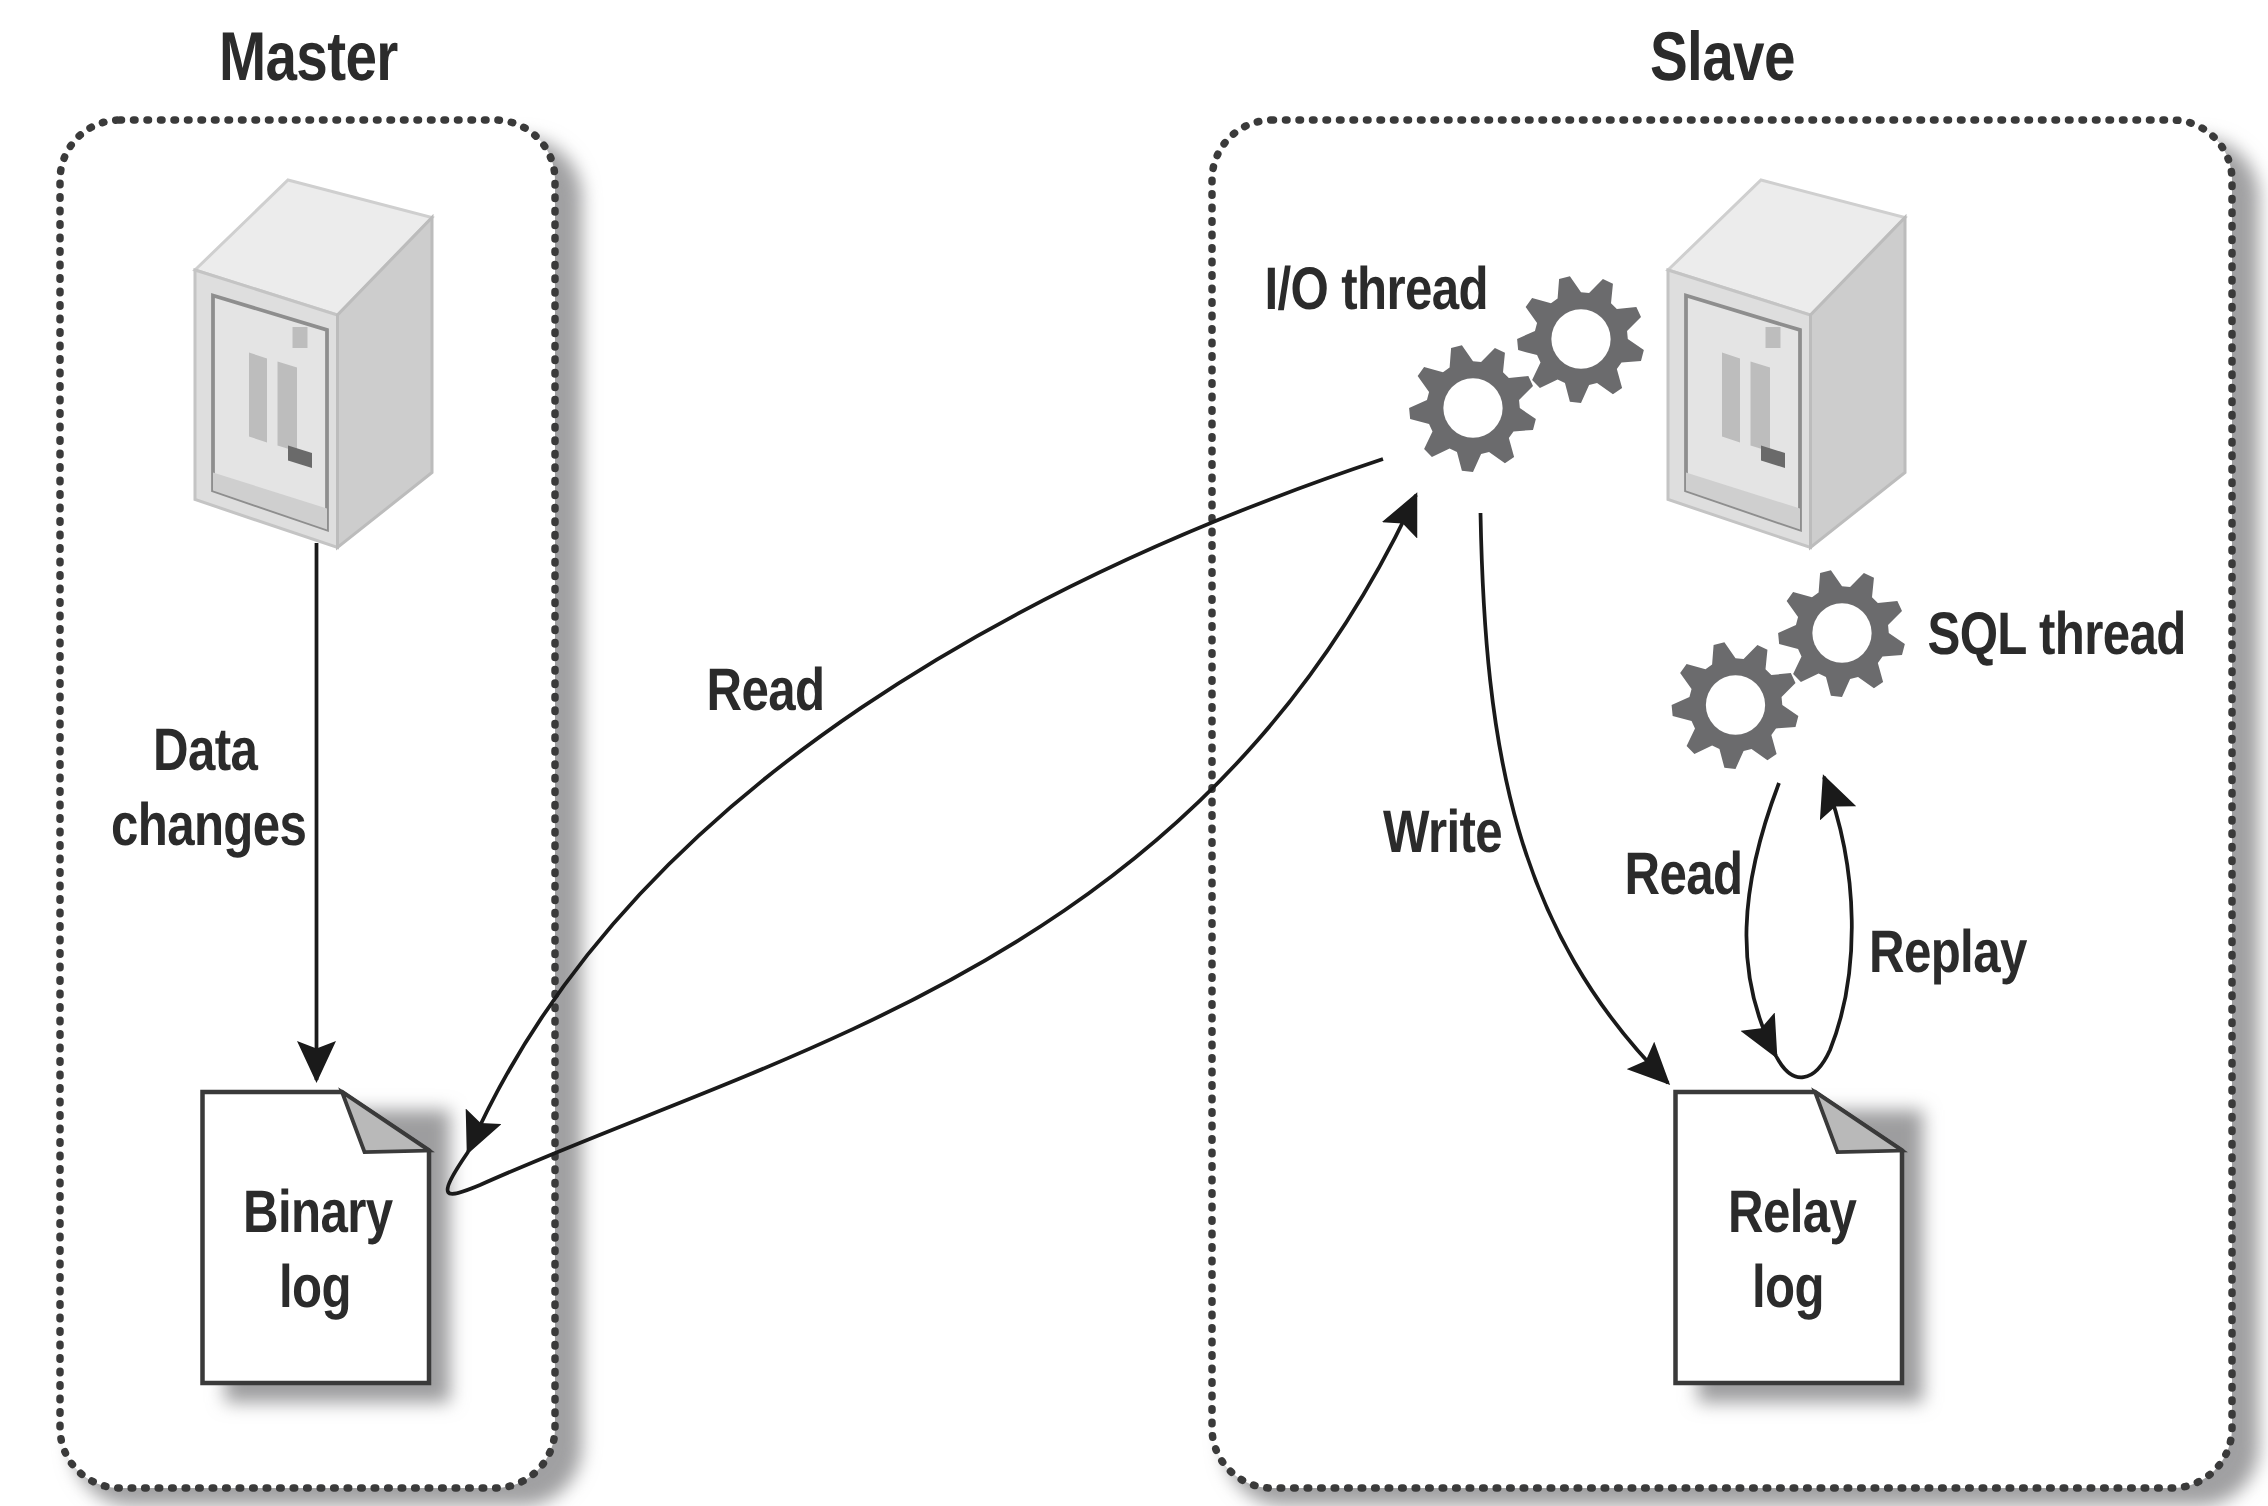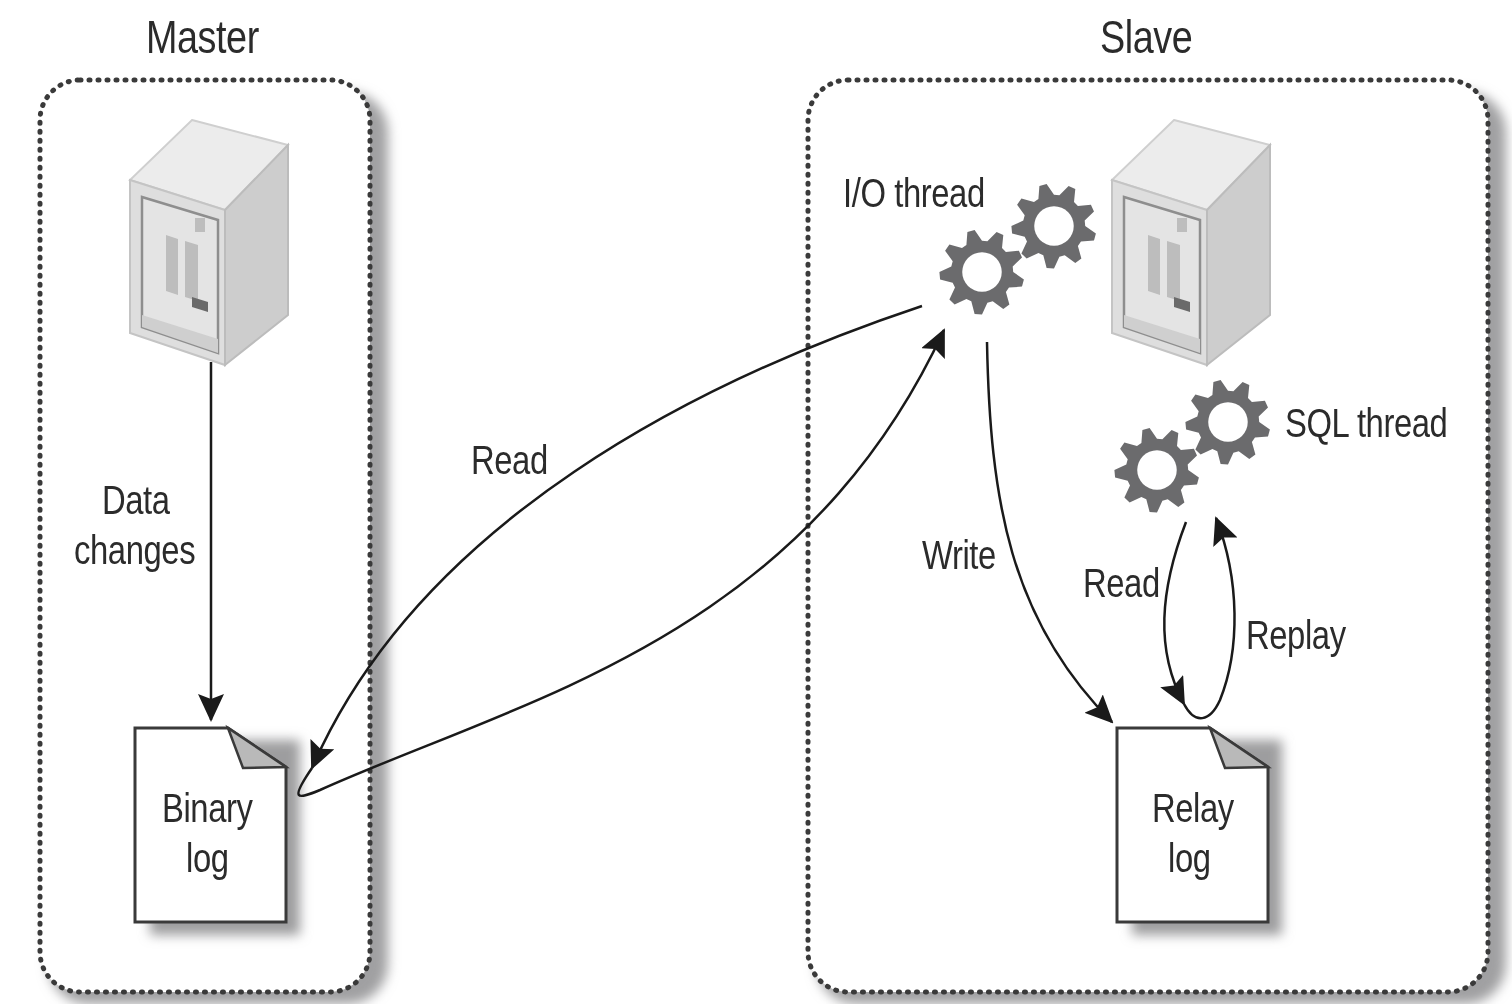--- a/index.html
+++ b/index.html
@@ -1,18 +1,18 @@
 <!DOCTYPE html>
 <html><head>
 <meta charset="utf-8">
 <style>
   html, body { margin:0; padding:0; background:#ffffff; }
   body { width:1512px; height:1004px; overflow:hidden; position:relative;
          font-family:"Liberation Sans", sans-serif; color:#2a2a2a; }
-  .stage { position:absolute; left:0; top:0; width:1512px; height:920px; }
+  .stage { position:absolute; left:0; top:0; width:1512px; height:920px;font-weight:bold; }
   .lbl { position:absolute; font-family:"Liberation Sans", sans-serif;
          color:#2b2b2b; letter-spacing:-0.5px; transform:scaleX(0.82); transform-origin:left top;
          white-space:nowrap; line-height:1; }
   .title { font-size:46px; }
   .txt { font-size:40px; }
 </style>
 </head>
 <body>
 
 <div class="stage">

